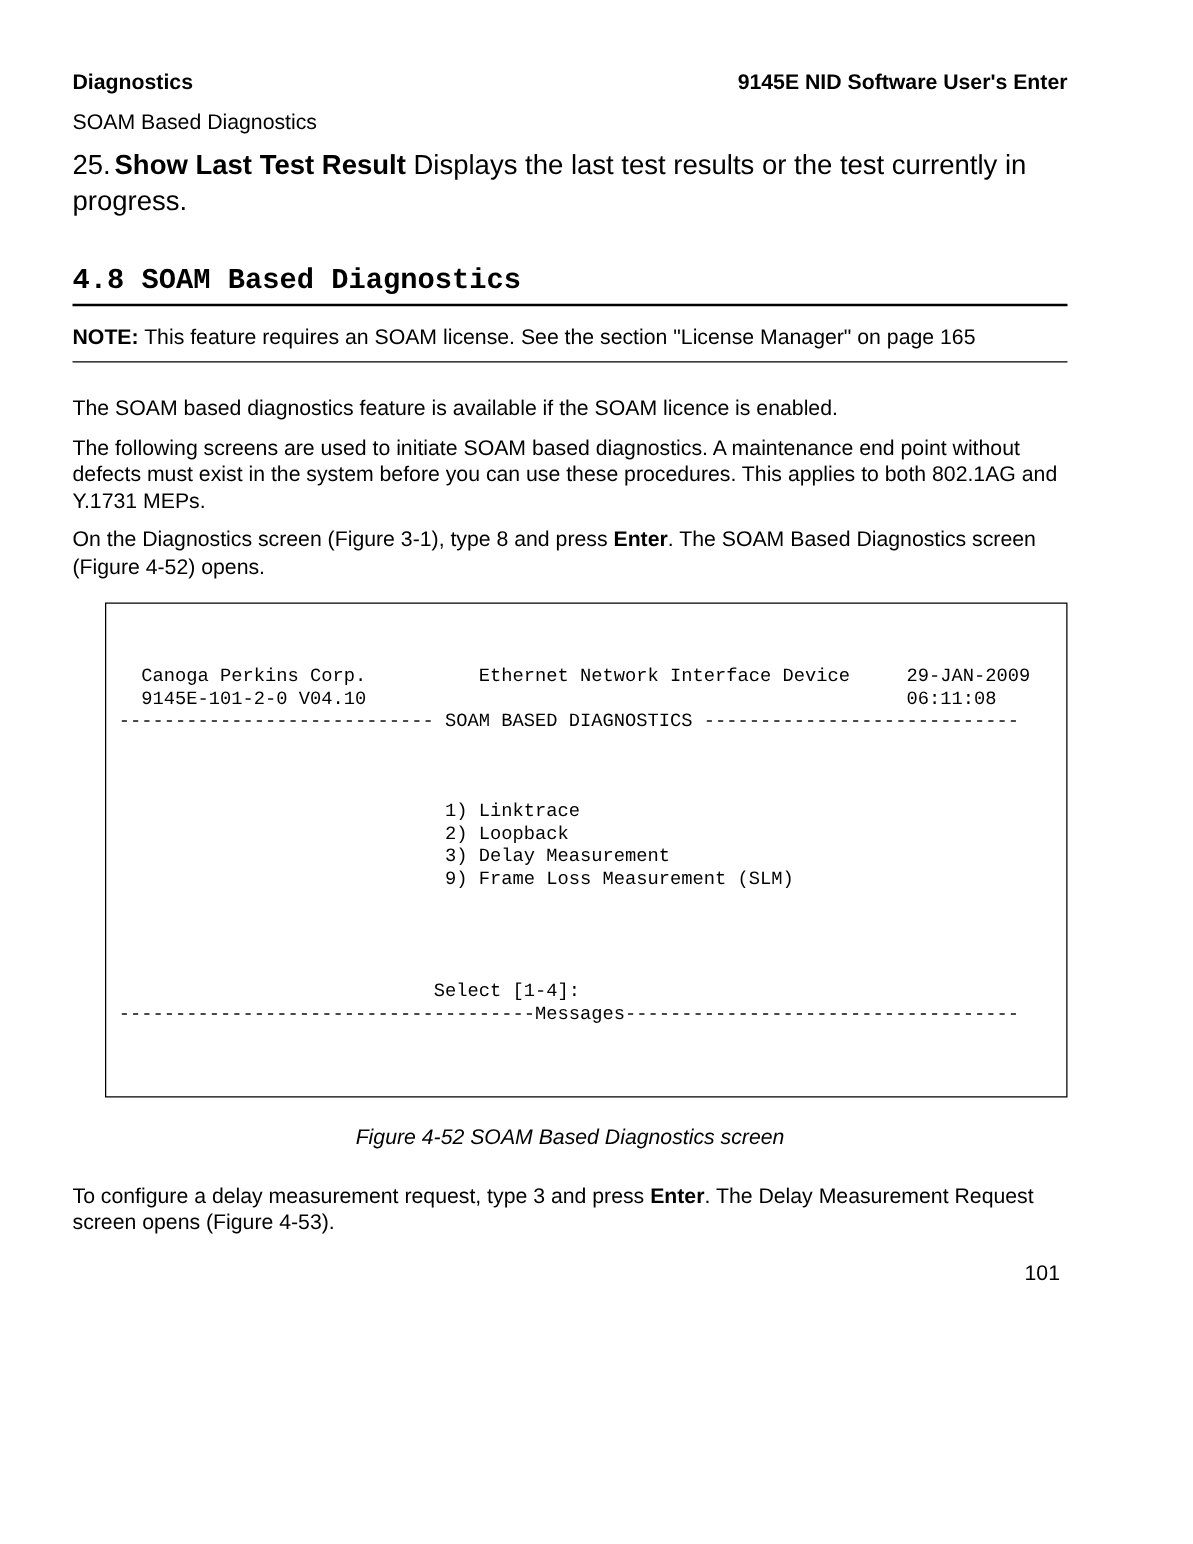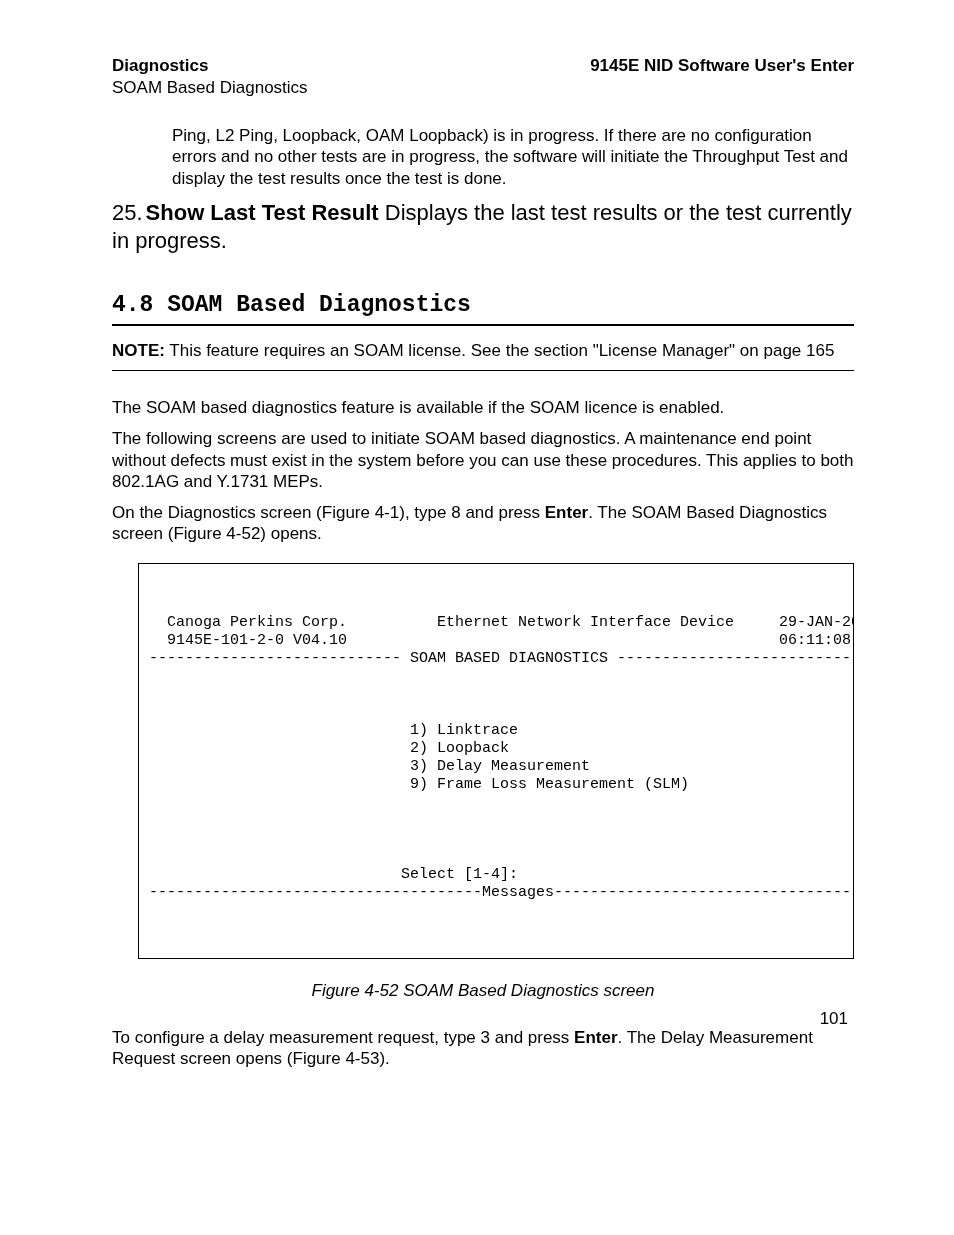--- a/index.html
+++ b/index.html
@@ -9,34 +9,34 @@
     width: 954px;
     height: 1235px;
     background: #ffffff;
     font-family: Arial, Helvetica, sans-serif;
     color: #000000;
   }
   .page {
     box-sizing: border-box;
     width: 954px;
     height: 1083px;
-    padding: 55px 100px 40px 112px;
+    padding: 55px 100px 40px 58px;
     position: relative;
   }
   .header-row {
     display: flex;
     justify-content: space-between;
     font-size: 17px;
     line-height: 1.3;
   }
   .header-left-bold { font-weight: 700; }
   .header-right-bold { font-weight: 700; }
   .header-sub {
     font-size: 17px;
-    margin-top: 1px;
+    margin-top: 11px;
   }
   .body-text {
     font-size: 17px;
     line-height: 1.25;
     margin-top: 27px;
     margin-left: 60px;
   }
   .list-row {
     font-size: 22px;
     line-height: 1.3;
@@ -107,40 +107,39 @@
 <body>
 
 <div class="page">
 
   <div class="header-row">
     <span class="header-left-bold">Diagnostics</span>
     <span class="header-right-bold">9145E NID Software User's Enter</span>
   </div>
   <div class="header-sub">SOAM Based Diagnostics</div>
 
-  <div class="body-text">Ping, L2 Ping, Loopback, OAM Loopback) is in progress.  If there are no configuration errors and no other tests are in progress, the software will initiate the Throughput Test and display the test results once the test is done.</div>
 
   <div class="list-row">
     <span class="list-num">25.</span><b>Show Last Test Result</b><span>  Displays the last test results or the test currently in progress.</span>
   </div>
 
   <div class="section-heading">4.8  SOAM Based Diagnostics</div>
   <hr class="hr-thick">
 
   <div class="note-line">
     <b>NOTE:</b><span> This feature requires an SOAM license. See the section  "License Manager" on page 165</span>
   </div>
   <hr class="hr-thin">
 
   <div class="para">The SOAM based diagnostics feature is available if the SOAM licence is enabled.</div>
 
   <div class="para-tight">The following screens are used to initiate SOAM based diagnostics. A maintenance end point without defects must exist in the system before you can use these procedures. This applies to both 802.1AG and Y.1731 MEPs.</div>
 
   <div class="para-tight">
-    <span>On  the Diagnostics screen (Figure 4-1), type 8 and press </span><b>Enter</b><span>. The SOAM Based Diagnostics screen (Figure 4-52) opens.</span>
+    <span>On  the Diagnostics screen (Figure 3-1), type 8 and press </span><b>Enter</b><span>. The SOAM Based Diagnostics screen (Figure 4-52) opens.</span>
   </div>
 
   <div class="terminal-box">
     <div class="terminal-content"><span>  Canoga Perkins Corp.          Ethernet Network Interface Device     29-JAN-2009</span>
 <span>  9145E-101-2-0 V04.10                                                06:11:08</span>
 <span>---------------------------- SOAM BASED DIAGNOSTICS ----------------------------</span>
 
 
 
 <span>                             1) Linktrace</span>

